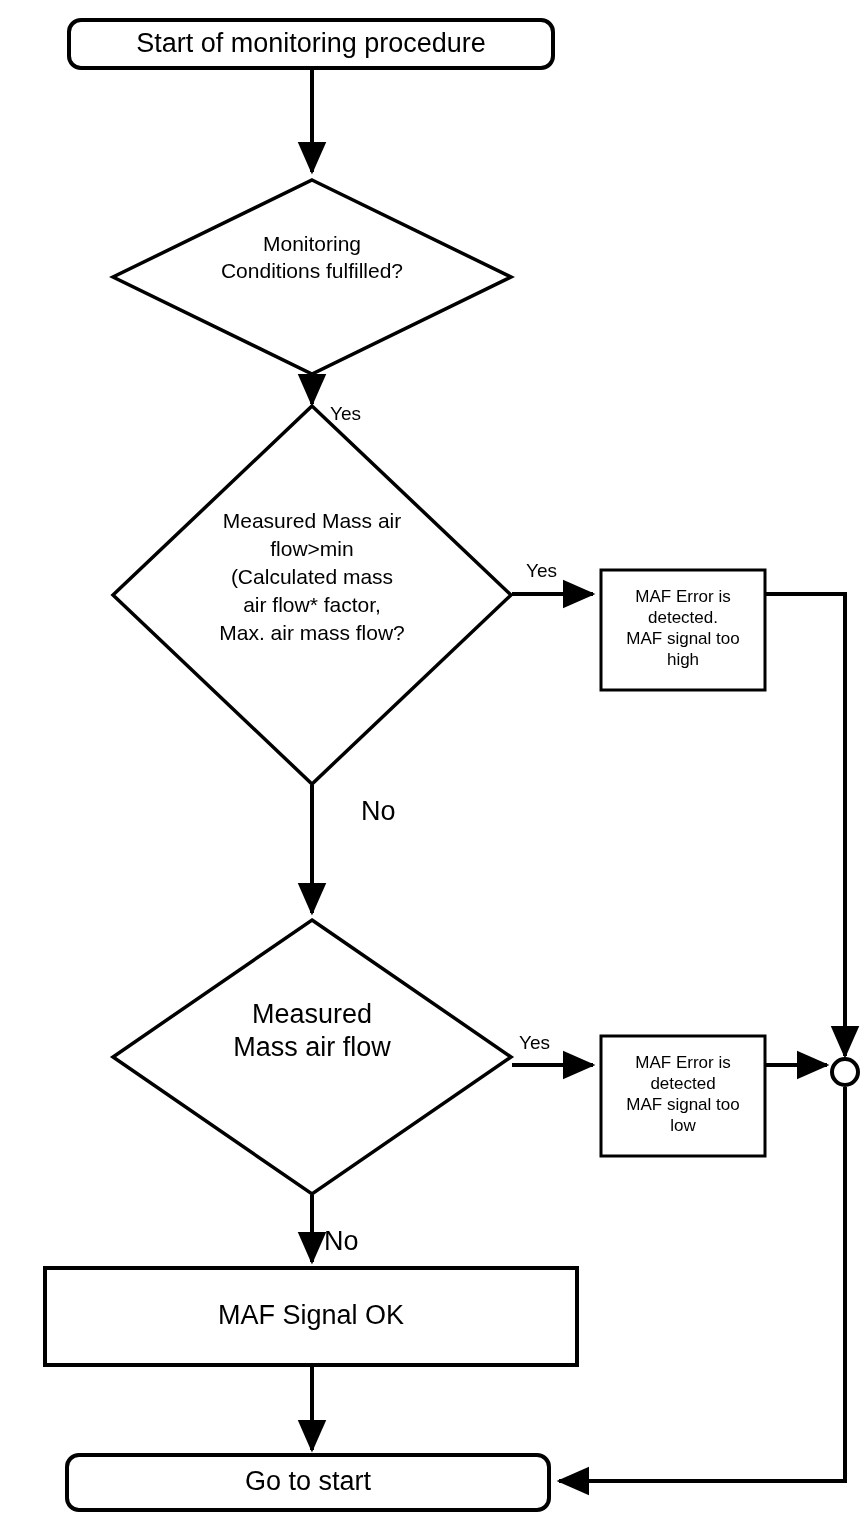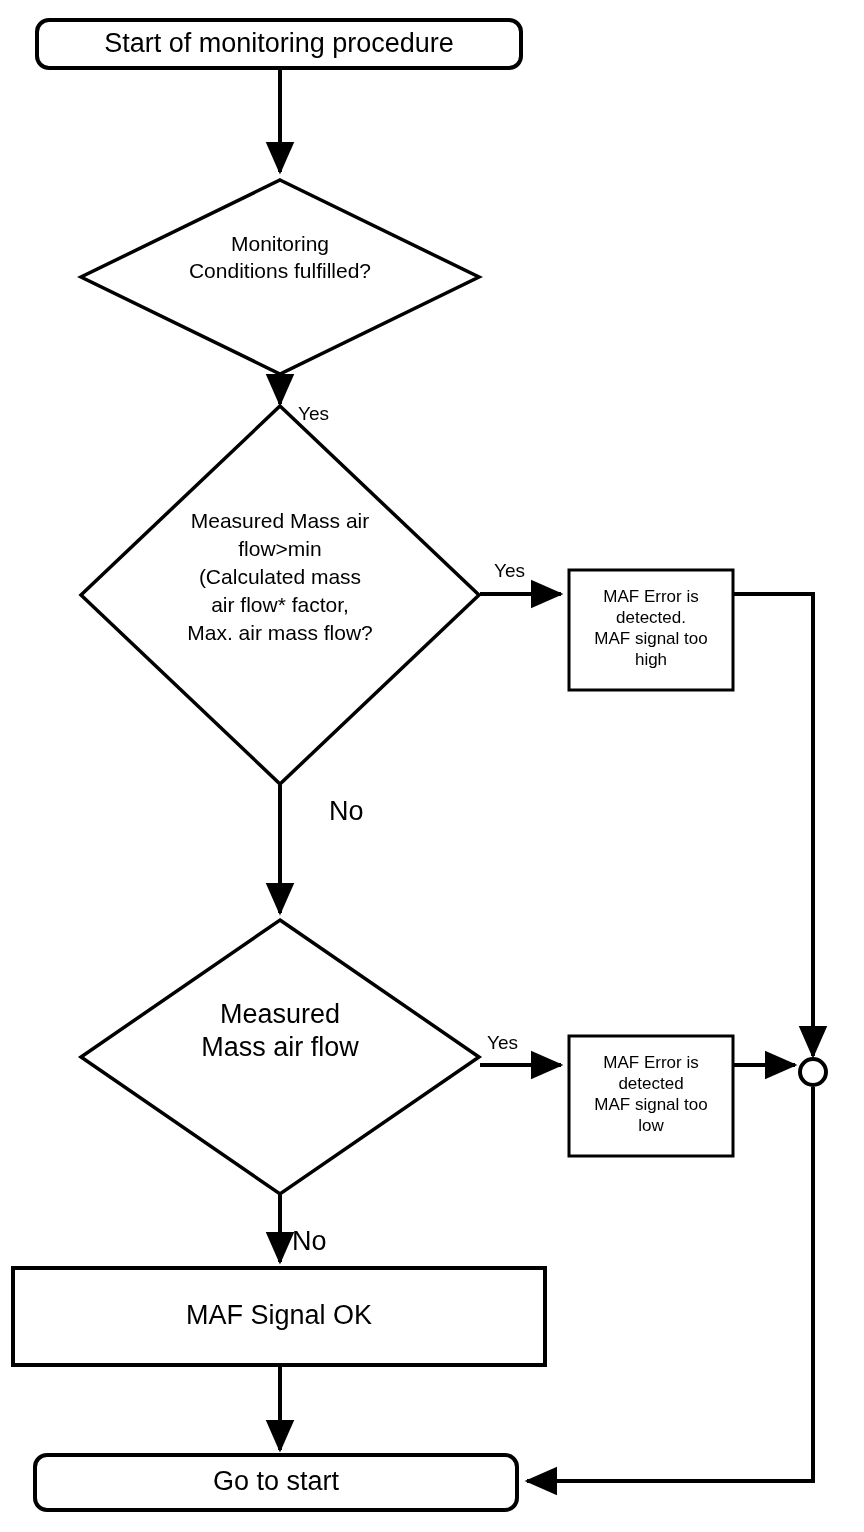--- a/index.html
+++ b/index.html
@@ -11,20 +11,21 @@
     width: 864px;
     height: 1532px;
     font-family: "Liberation Sans", sans-serif;
     overflow: hidden;
   }
   #flowchart-root {
     position: relative;
     width: 724px;
     height: 1532px;
     background: #ffffff;
+    padding-left: 32px;
   }
   svg#flow-svg {
     display: block;
     width: 864px;
     height: 1532px;
   }
   .shape-stroke {
     fill: #ffffff;
     stroke: #000000;
   }

